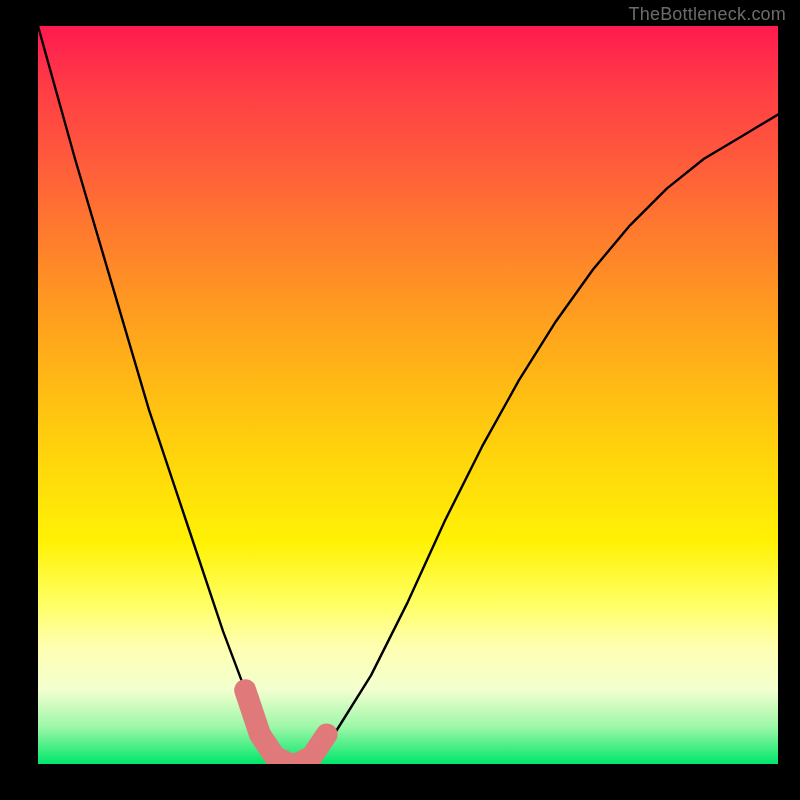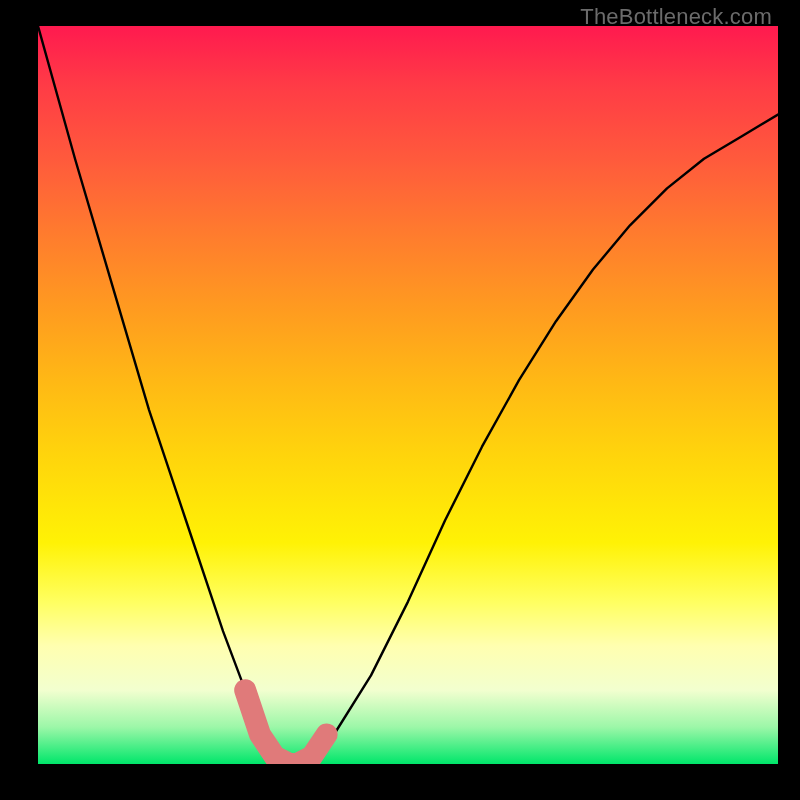--- a/index.html
+++ b/index.html
@@ -38,23 +38,23 @@
       #ffff60 78%,
       #ffffb0 84%,
       #f2ffcf 90%,
       #9cf7a8 95%,
       #00e66a 100%
     );
   }
   .watermark {
     position: absolute;
     top: 4px;
-    right: 28px;
+    right: 14px;
     color: #6b6b6b;
-    font-size: 22px;
+    font-size: 18px;
     font-weight: 500;
     letter-spacing: 0.2px;
     user-select: none;
   }
   svg.curve {
     position: absolute;
     left: 0;
     top: 0;
     width: 740px;
     height: 738px;

